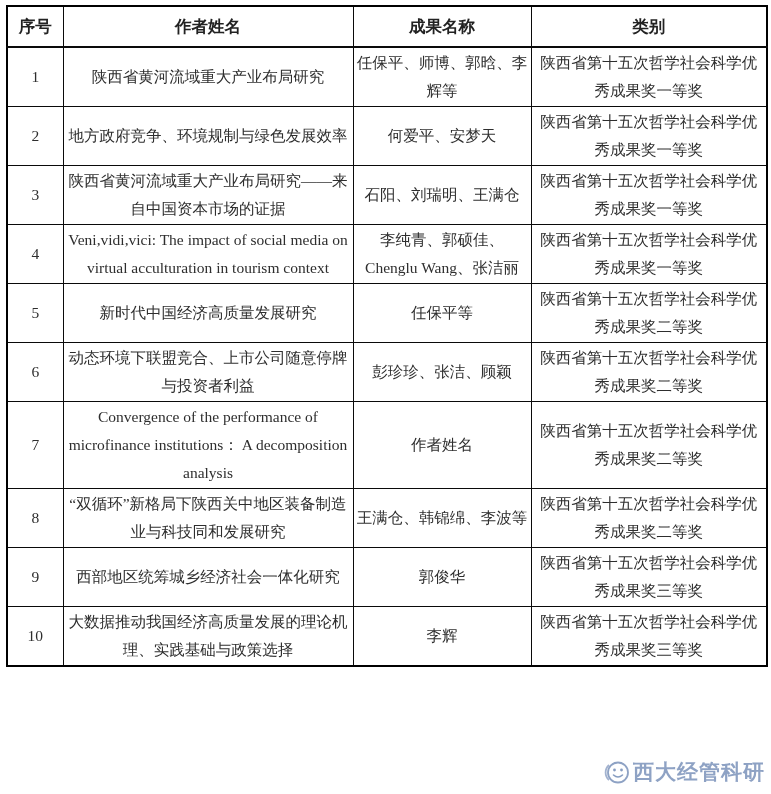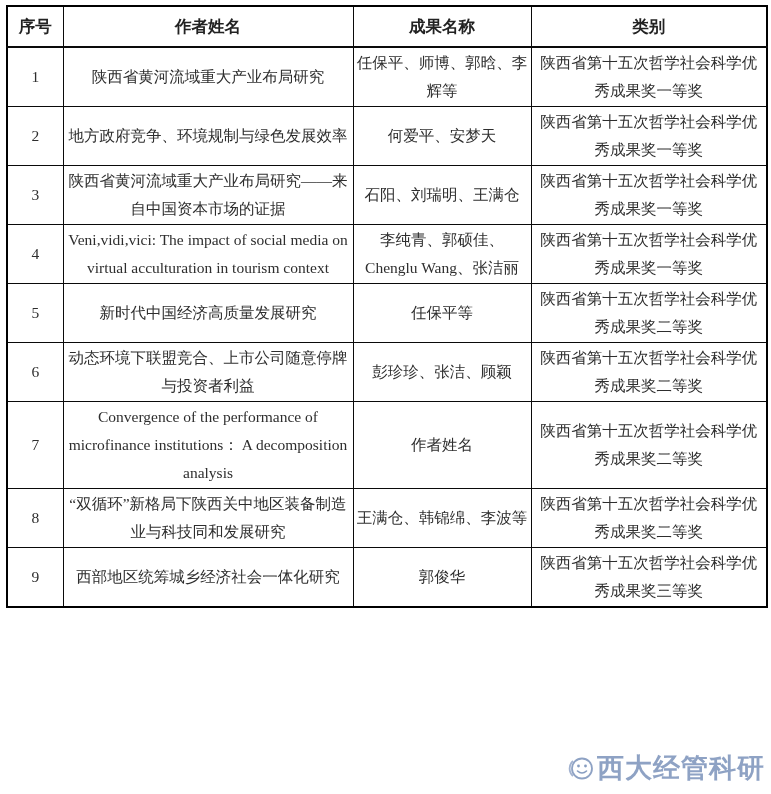--- a/index.html
+++ b/index.html
@@ -45,21 +45,21 @@
   .watermark {
     position: absolute;
     right: 6px;
     bottom: 8px;
     display: flex;
     align-items: center;
     gap: 3px;
     pointer-events: none;
     color: rgba(122, 146, 186, 0.85);
     font-family: "Liberation Sans", sans-serif;
-    font-size: 27px;
+    font-size: 21px;
     font-weight: bold;
     letter-spacing: 1px;
     white-space: nowrap;
   }
   .watermark svg { display: block; }
 </style>
 </head>
 <body>
 
 <div class="page">
@@ -127,20 +127,26 @@
           <td class="col-name">“双循环”新格局下陕西关中地区装备制造业与科技同和发展研究</td>
           <td class="col-authors">王满仓、韩锦绵、李波等</td>
           <td class="col-category">陕西省第十五次哲学社会科学优秀成果奖二等奖</td>
         </tr>
         <tr>
           <td class="col-no">9</td>
           <td class="col-name">西部地区统筹城乡经济社会一体化研究</td>
           <td class="col-authors">郭俊华</td>
           <td class="col-category">陕西省第十五次哲学社会科学优秀成果奖三等奖</td>
         </tr>
+        <tr>
+          <td class="col-no">10</td>
+          <td class="col-name">大数据推动我国经济高质量发展的理论机理、实践基础与政策选择</td>
+          <td class="col-authors">李辉</td>
+          <td class="col-category">陕西省第十五次哲学社会科学优秀成果奖三等奖</td>
+        </tr>
       </tbody>
   </table>
 
   <div class="watermark">
     <svg width="27" height="27" viewBox="0 0 27 27">
       <path d="M 6 6 A 10 10 0 0 0 6 21" fill="none" stroke="rgba(122,146,186,0.7)" stroke-width="1.8"></path>
       <circle cx="15" cy="13.5" r="10" fill="none" stroke="rgba(122,146,186,0.85)" stroke-width="1.8"></circle>
       <circle cx="11.5" cy="11" r="1.4" fill="rgba(122,146,186,0.9)"></circle>
       <circle cx="18.5" cy="11" r="1.4" fill="rgba(122,146,186,0.9)"></circle>
       <path d="M 10.5 16 Q 15 20 19.5 16" fill="none" stroke="rgba(122,146,186,0.9)" stroke-width="1.6" stroke-linecap="round"></path>

